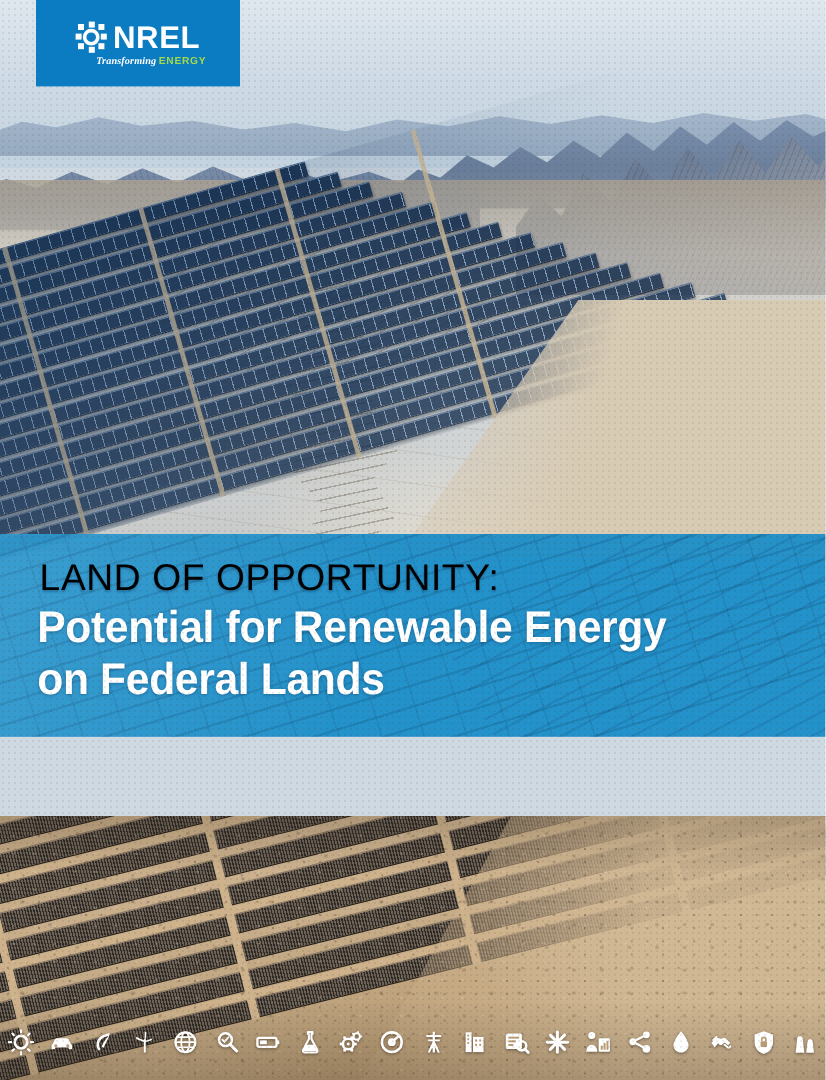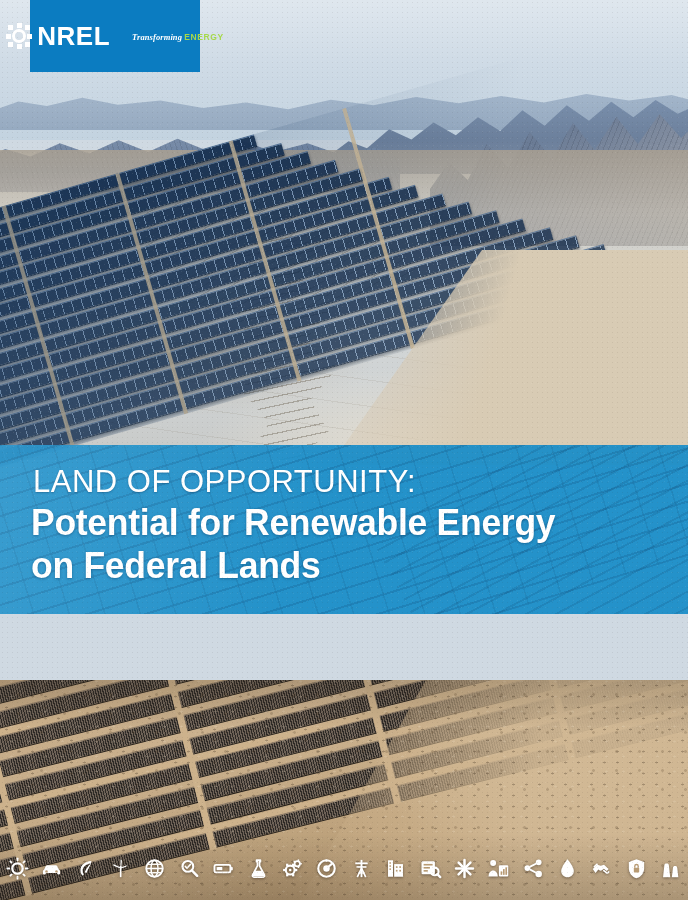--- a/index.html
+++ b/index.html
@@ -187,21 +187,21 @@
         rgba(8,46,84,.6) 0px, rgba(8,46,84,.6) 2px,
         rgba(255,255,255,0) 2px, rgba(255,255,255,0) 14px);
   }
   .band-title .sheen {
     position: absolute; inset: 0;
     background: linear-gradient(110deg, rgba(255,255,255,.10) 0%, rgba(255,255,255,0) 45%);
   }
   .title-kicker {
     position: absolute; left: 33px; top: 19px;
     font-size: 31px; letter-spacing: .5px;
-    font-weight: 300; color: #ffffff;
+    font-weight: 300; color: #000000;
     font-family: "Liberation Sans", sans-serif;
     text-shadow: 0 1px 2px rgba(8,50,86,.35);
     white-space: nowrap;
   }
   .title-main {
     position: absolute; left: 31px; top: 56px;
     font-size: 37px; line-height: 43px;
     font-weight: 700; color: #ffffff;
     letter-spacing: -.3px;
     font-family: "Liberation Sans Narrow","Liberation Sans", sans-serif;
@@ -300,21 +300,21 @@
   }
   .icon-cell svg { display: block; filter: drop-shadow(0 1px 1.5px rgba(30,20,10,.45)); }
 
   
   .logo-box {
     position: absolute; left: 30px; top: 0; width: 170px; height: 72px;
     background: #0b7cc1;
     display: flex; align-items: center; justify-content: center;
     z-index: 20;
   }
-  .logo-inner { display: flex; flex-direction: row; align-items: center; }
+  .logo-inner { display: flex; flex-direction: column; align-items: center; }
   .logo-top { display: flex; align-items: center; gap: 5px; }
   .logo-mark { width: 26px; height: 26px; position: relative; }
   .logo-mark i {
     position: absolute; width: 5px; height: 5px; background: #ffffff; display: block;
   }
   .logo-word {
     font-size: 26px; font-weight: 700; color: #ffffff;
     letter-spacing: .5px; line-height: 26px;
     font-family: "Liberation Sans", sans-serif;
   }

